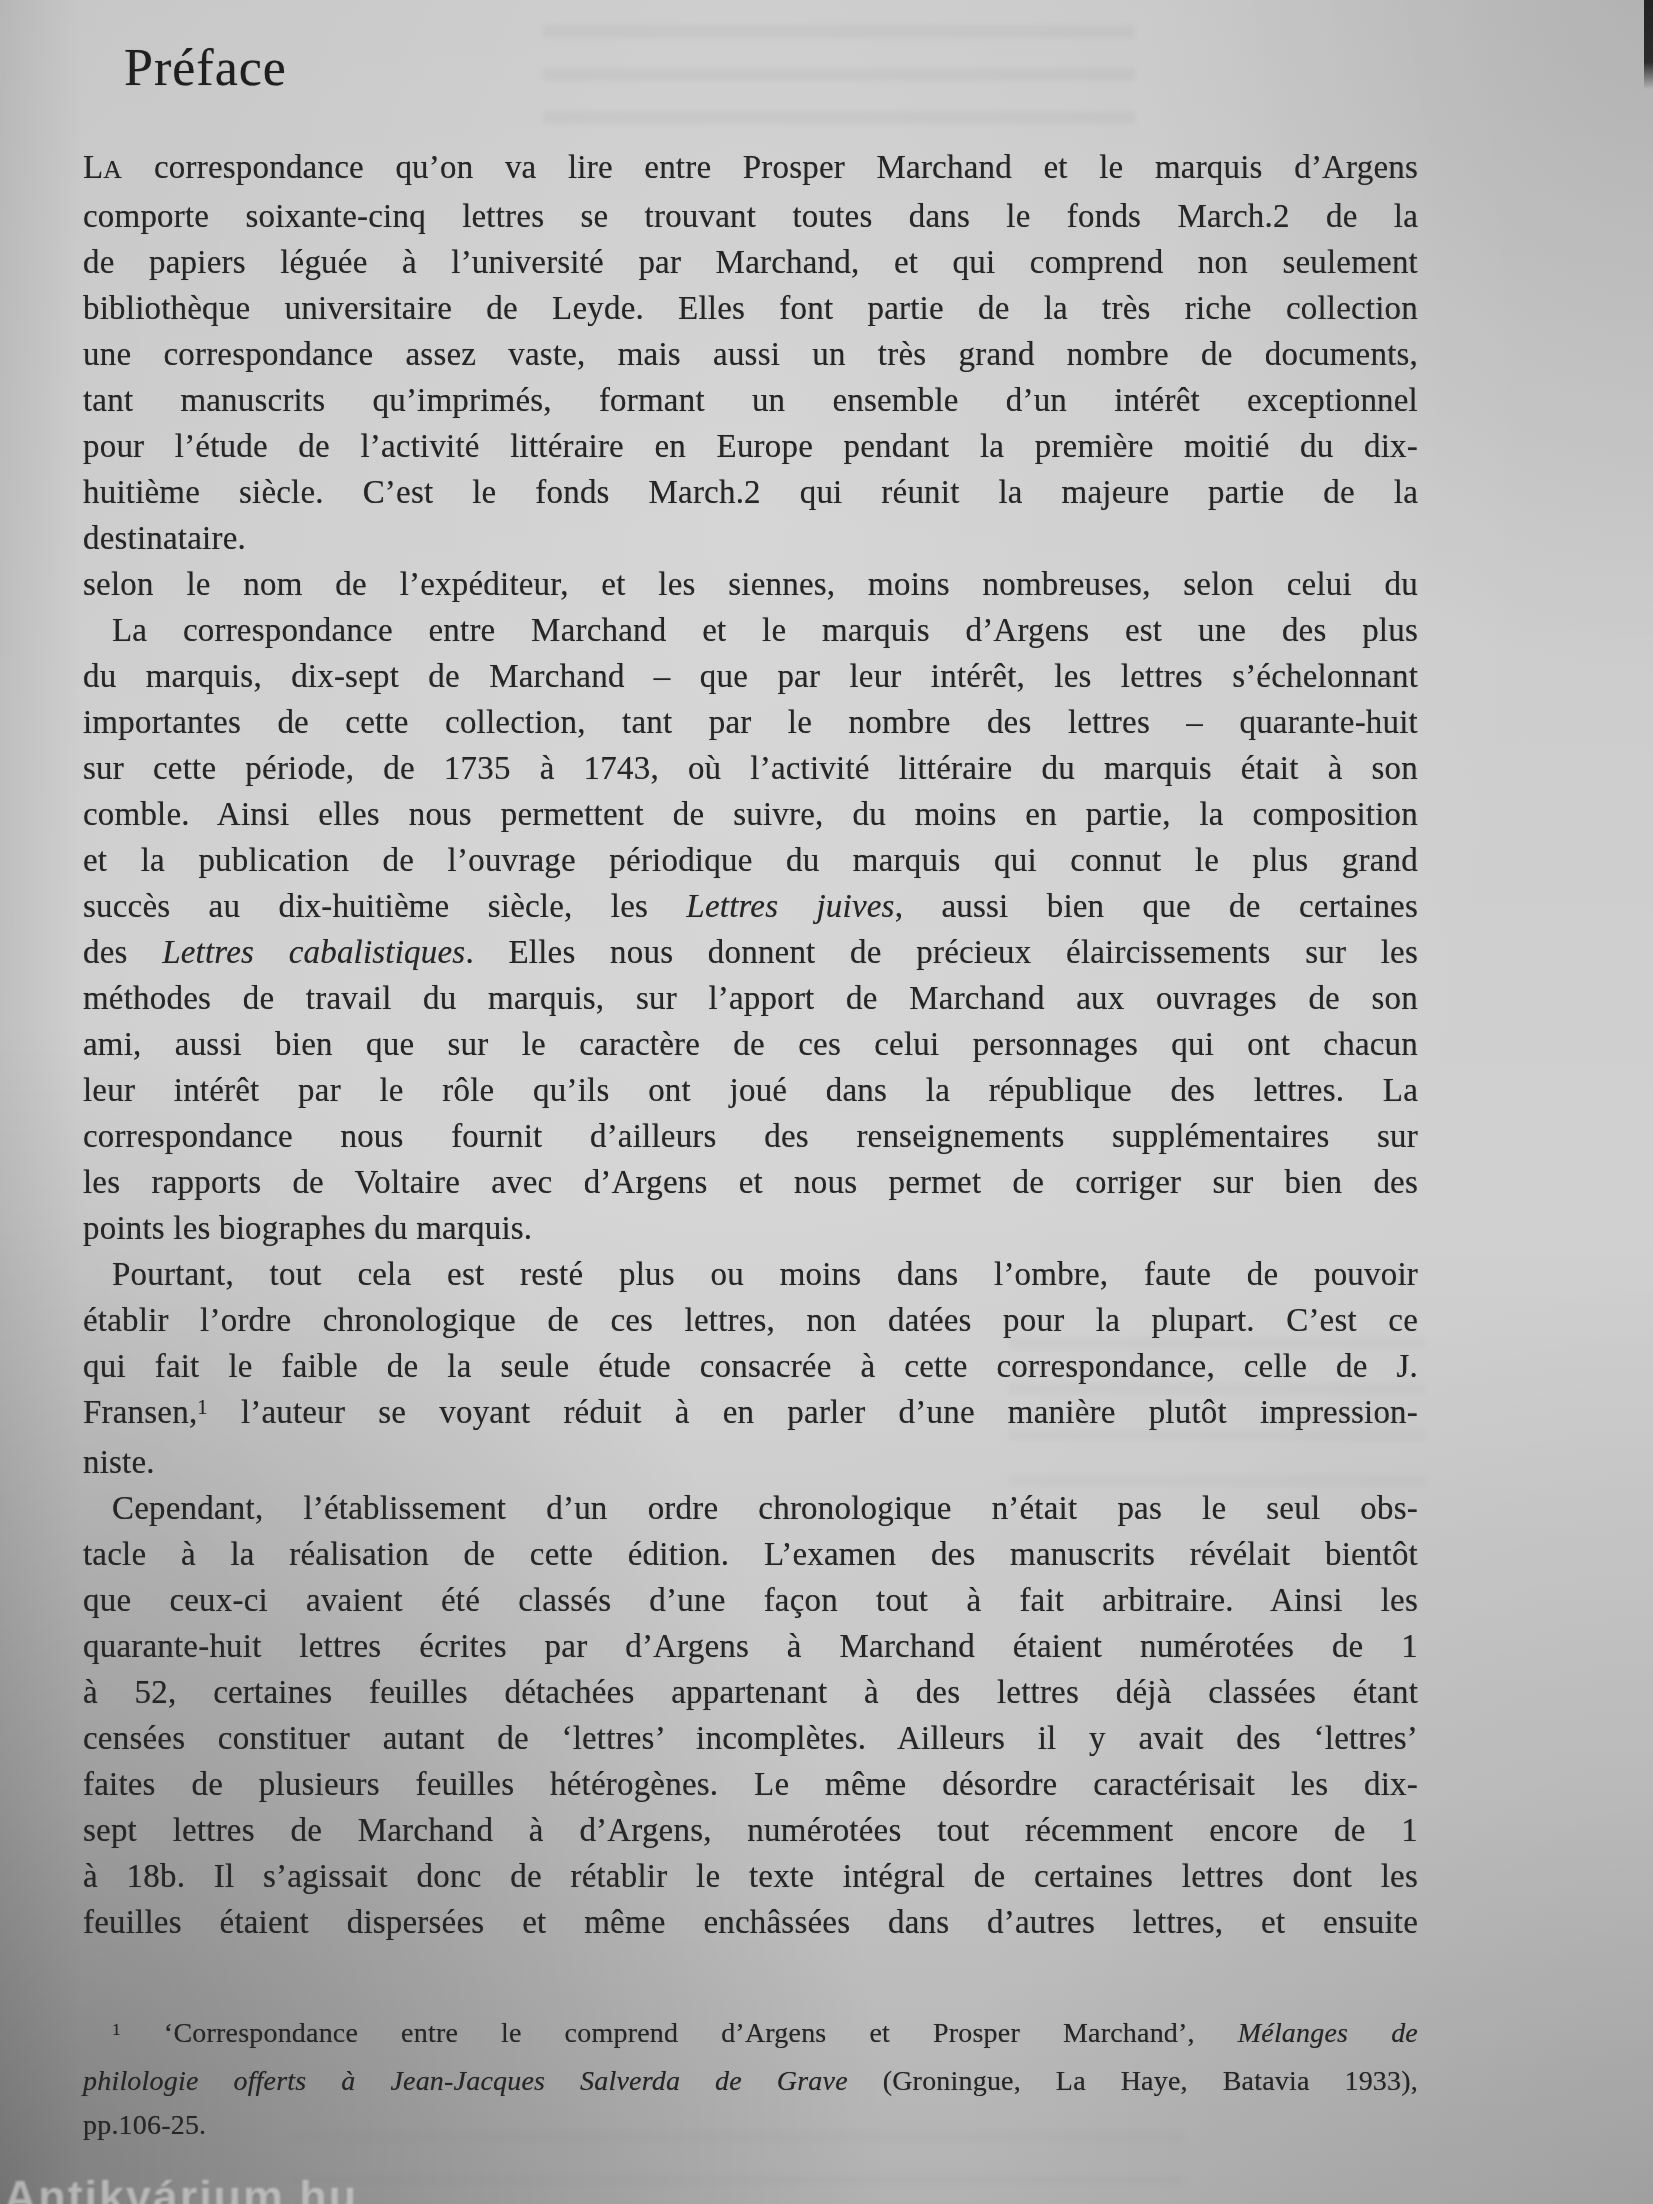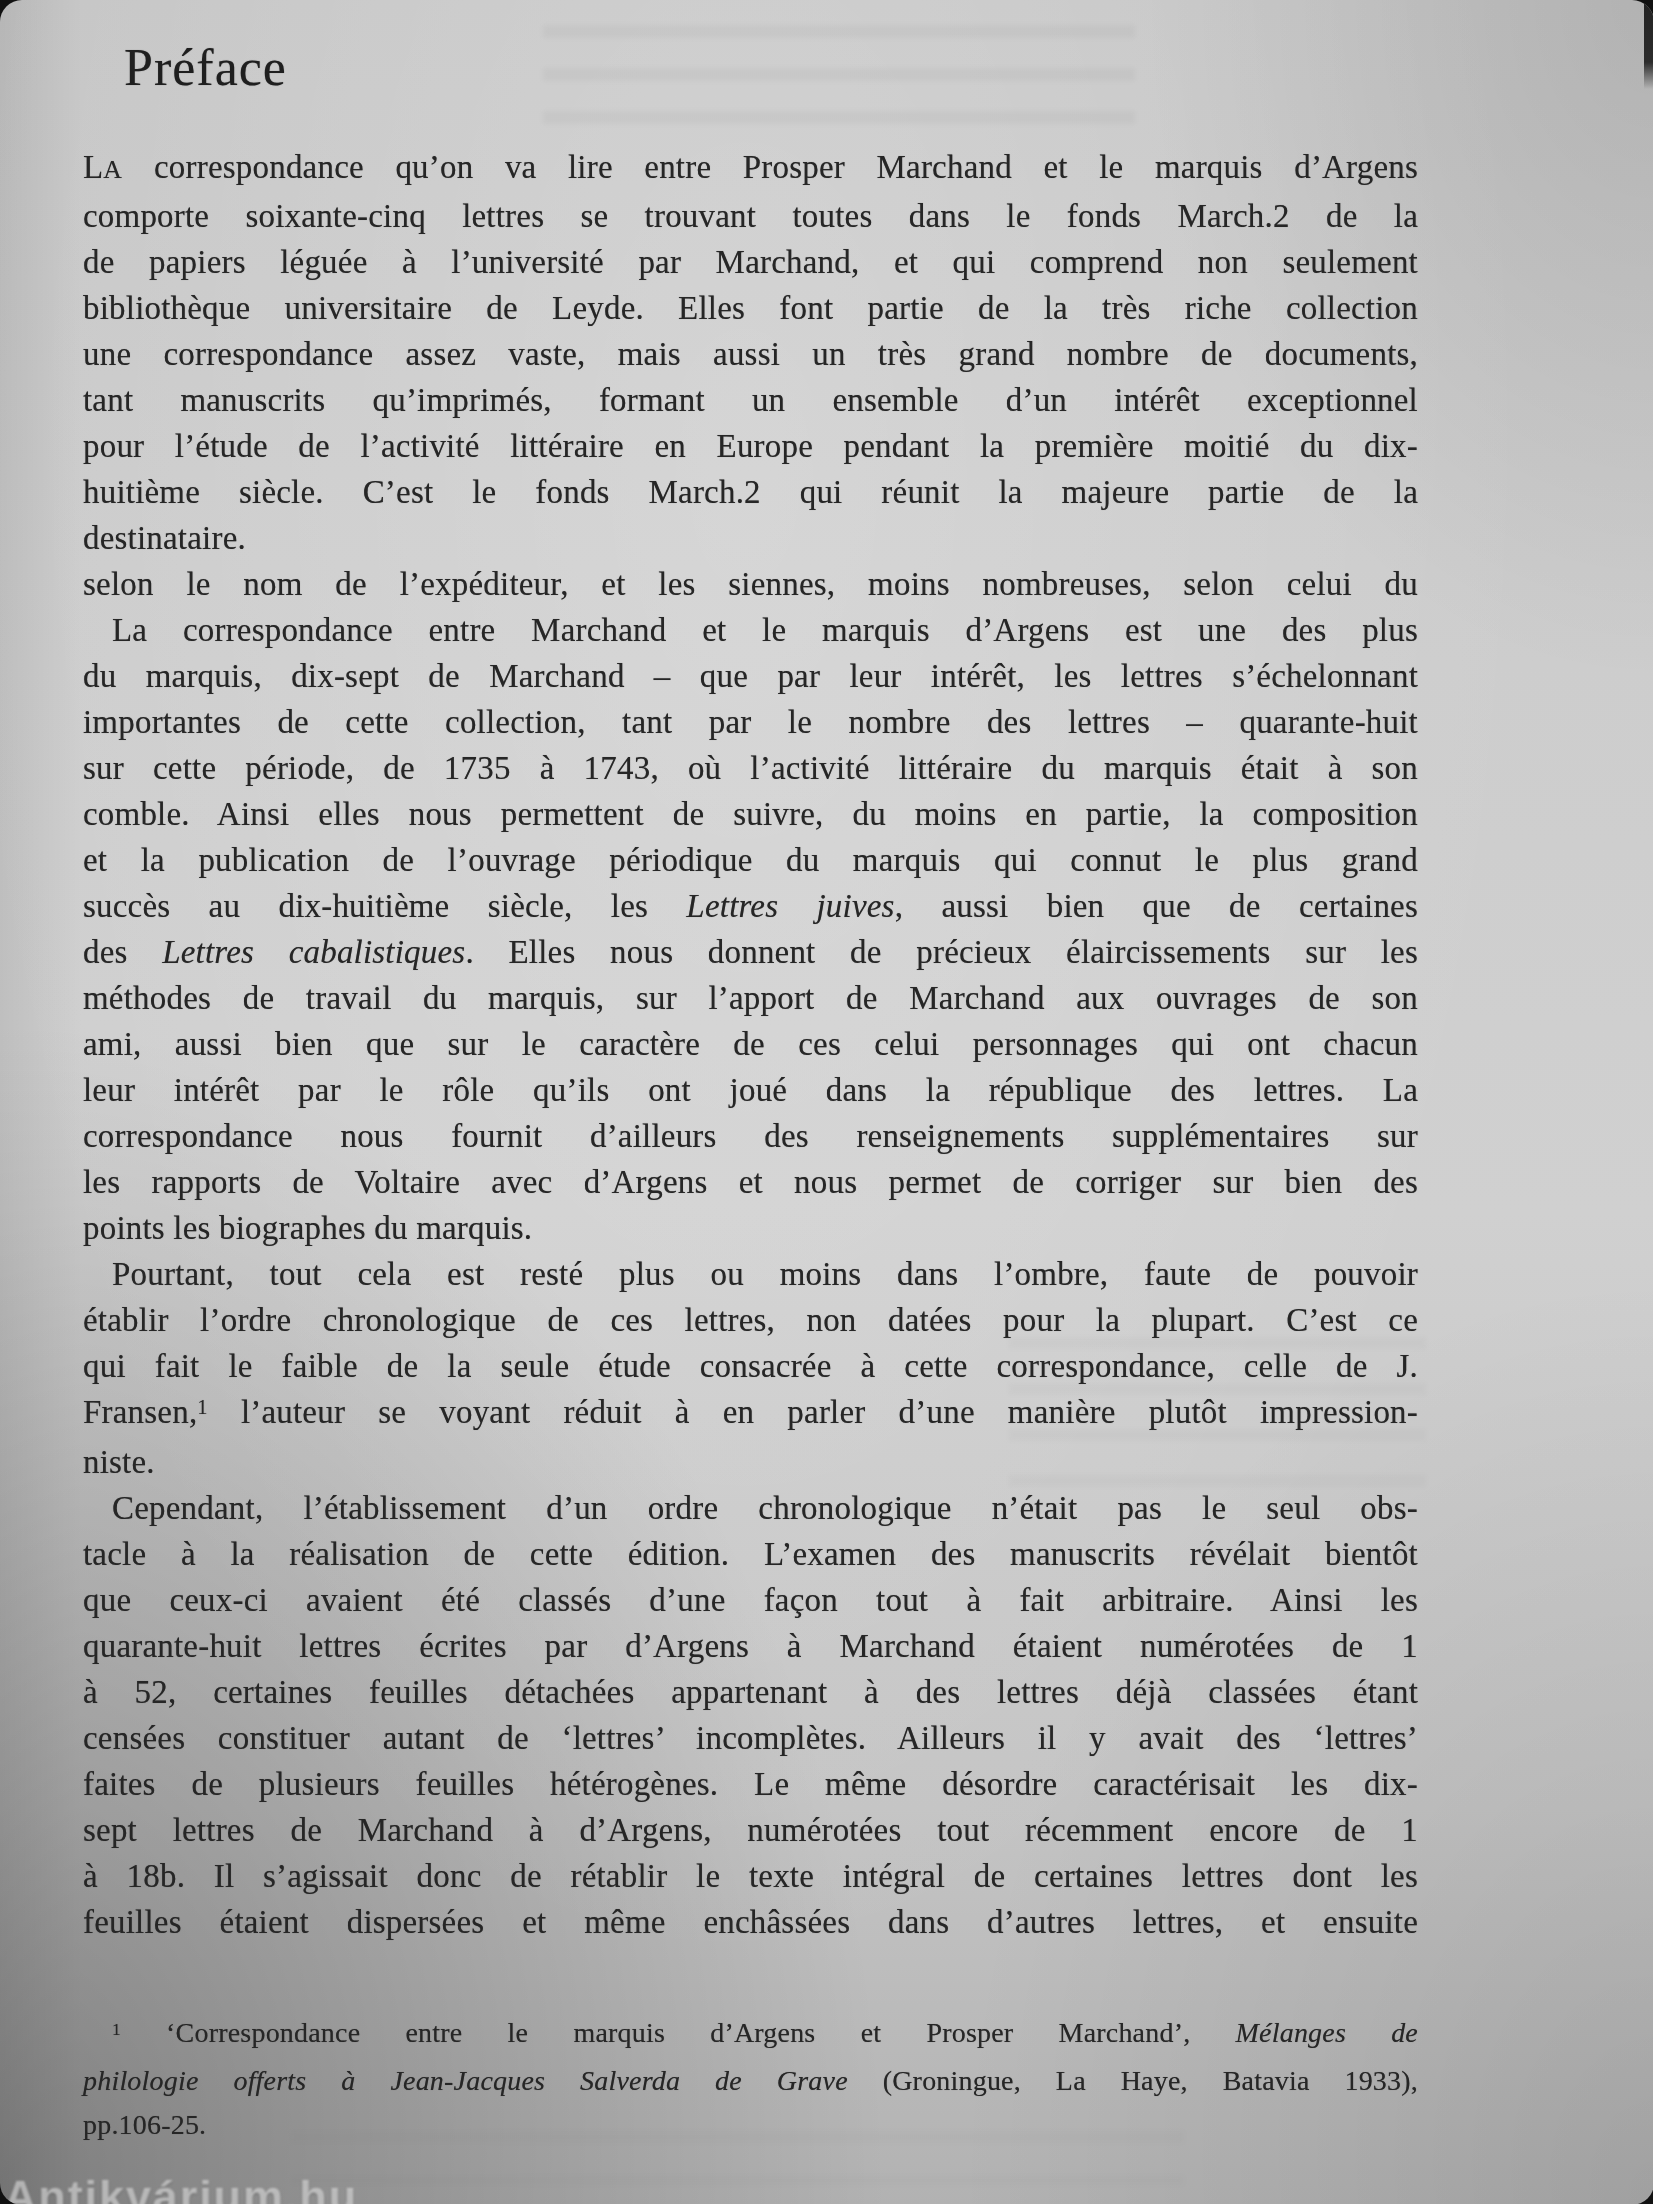--- a/index.html
+++ b/index.html
@@ -9,21 +9,20 @@
     overflow:hidden;
     background:
       radial-gradient(ellipse at 45% 22%, rgba(255,255,255,0.20), rgba(255,255,255,0) 62%),
       radial-gradient(ellipse at 0% 100%, rgba(0,0,0,0.30), rgba(0,0,0,0) 38%),
       radial-gradient(ellipse at 100% 0%, rgba(0,0,0,0.10), rgba(0,0,0,0) 22%),
       radial-gradient(ellipse at 100% 100%, rgba(0,0,0,0.10), rgba(0,0,0,0) 30%),
       linear-gradient(90deg, rgba(0,0,0,0.08), rgba(0,0,0,0) 5%),
       linear-gradient(180deg, #c6c6c6 0%, #cdcdcd 30%, #d0d0d0 55%, #c4c4c4 82%, #b2b2b2 100%);
     font-family:"Liberation Serif", serif;
     color:#262626;
-    border-radius:22px;
   }
   .page-title{
     position:absolute;left:124px;top:39px;
     font-size:52px;line-height:1.1;
     letter-spacing:1px;
     color:#1f1f1f;
     text-shadow:0 0 1px rgba(30,30,30,0.45);
   }
   .body-text{
     position:absolute;left:83px;top:144px;width:1335px;
@@ -120,21 +119,21 @@
       <div class="line"><span>quarante-huit lettres écrites par d’Argens à Marchand étaient numérotées de 1</span></div>
       <div class="line"><span>à 52, certaines feuilles détachées appartenant à des lettres déjà classées étant</span></div>
       <div class="line"><span>censées constituer autant de ‘lettres’ incomplètes. Ailleurs il y avait des ‘lettres’</span></div>
       <div class="line"><span>faites de plusieurs feuilles hétérogènes. Le même désordre caractérisait les dix-</span></div>
       <div class="line"><span>sept lettres de Marchand à d’Argens, numérotées tout récemment encore de 1</span></div>
       <div class="line"><span>à 18b. Il s’agissait donc de rétablir le texte intégral de certaines lettres dont les</span></div>
       <div class="line"><span>feuilles étaient dispersées et même enchâssées dans d’autres lettres, et ensuite</span></div>
     </div>
 
   <div class="footnote-text">
-      <div class="line indent"><span class="sup">1</span><span> ‘Correspondance entre le marquis d’Argens et Prosper Marchand’, </span><span class="i">Mélanges de</span></div>
+      <div class="line indent"><span class="sup">1</span><span> ‘Correspondance entre le comprend d’Argens et Prosper Marchand’, </span><span class="i">Mélanges de</span></div>
       <div class="line"><span class="i">philologie offerts à Jean-Jacques Salverda de Grave</span><span> (Groningue, La Haye, Batavia 1933),</span></div>
       <div class="line end"><span>pp.106-25.</span></div>
     </div>
 
   <div class="edge-sliver"></div>
 
   <div class="watermark">Antikvárium.hu</div>
 </div>
 
 

